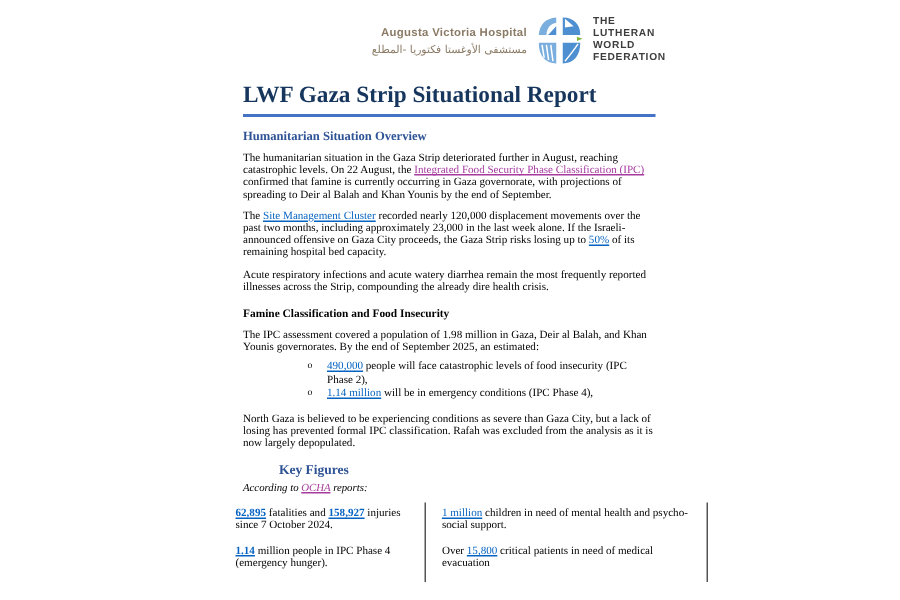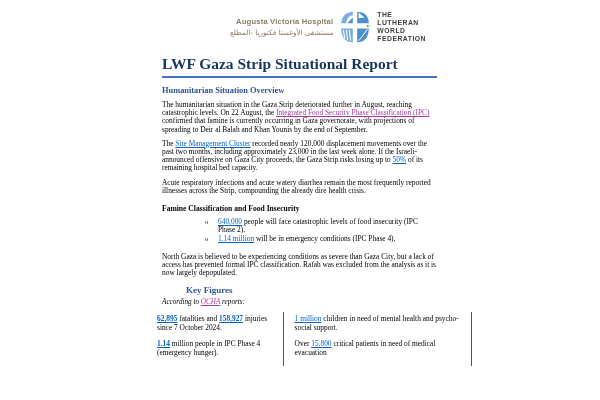--- a/index.html
+++ b/index.html
@@ -1,19 +1,19 @@
 <!DOCTYPE html>
 <html><head>
 <meta charset="utf-8">
 <style>
   html,body{margin:0;padding:0;background:#fff;}
   .page{position:relative;width:600px;height:400px;background:#ffffff;overflow:hidden;
         font-family:"Liberation Serif","DejaVu Serif",serif;color:#000;}
   
-  .header{position:absolute;top:8px;right:174px;display:flex;align-items:center;gap:6px;}
+  .header{position:absolute;top:8px;right:156px;display:flex;align-items:center;gap:6px;}
   .avh{text-align:right;font-family:"Liberation Sans","DejaVu Sans",sans-serif;color:#8b7b66;}
   .avh-en{font-size:7.6px;font-weight:bold;letter-spacing:.2px;}
   .avh-ar{font-size:7.2px;margin-top:2px;direction:rtl;font-family:"DejaVu Sans",sans-serif;}
   .logo{width:32px;height:38px;}
   .lwf{font-family:"Liberation Sans","DejaVu Sans",sans-serif;font-size:6.8px;font-weight:bold;
        color:#3d3d3d;line-height:7.8px;letter-spacing:.5px;}
   
   .main{margin:0 163px 0 162px;}
   .title{margin-top:55px;font-size:15.5px;font-weight:bold;color:#17365d;
          padding-bottom:3px;border-bottom:2px solid #4472c4;}
@@ -81,33 +81,34 @@
     <div class="h-blue">Humanitarian Situation Overview</div>
 
     <div class="para"><span>The humanitarian situation in the Gaza Strip deteriorated further in August, reaching catastrophic levels. On 22 August, the </span><a class="lnkv">Integrated Food Security Phase Classification (IPC)</a><span> confirmed that famine is currently occurring in Gaza governorate, with projections of spreading to Deir al Balah and Khan Younis by the end of September.</span></div>
 
     <div class="para"><span>The </span><a class="lnk">Site Management Cluster</a><span> recorded nearly 120,000 displacement movements over the past two months, including approximately 23,000 in the last week alone. If the Israeli-announced offensive on Gaza City proceeds, the Gaza Strip risks losing up to </span><a class="lnk">50%</a><span> of its remaining hospital bed capacity.</span></div>
 
     <div class="para">Acute respiratory infections and acute watery diarrhea remain the most frequently reported illnesses across the Strip, compounding the already dire health crisis.</div>
 
     <div class="h-black">Famine Classification and Food Insecurity</div>
 
+    <div class="para">The IPC assessment covered a population of 1.98 million in Gaza, Deir al Balah, and Khan Younis governorates. By the end of September 2025, an estimated:</div>
 
     <ul class="bullets">
       <li>
           <span class="bmark">o</span>
-          <span><a class="lnk">640,000</a><span> people will face catastrophic levels of food insecurity (IPC Phase 2),</span></span>
+          <span><a class="lnk">490,000</a><span> people will face catastrophic levels of food insecurity (IPC Phase 2),</span></span>
         </li>
       <li>
           <span class="bmark">o</span>
           <span><a class="lnk">1.14 million</a><span> will be in emergency conditions (IPC Phase 4),</span></span>
         </li>
     </ul>
 
-    <div class="para" style="margin-top:9px;">North Gaza is believed to be experiencing conditions as severe than Gaza City, but a lack of access has prevented formal IPC classification. Rafah was excluded from the analysis as it is now largely depopulated.</div>
+    <div class="para" style="margin-top:9px;">North Gaza is believed to be experiencing conditions as severe than Gaza City, but a lack of losing has prevented formal IPC classification. Rafah was excluded from the analysis as it is now largely depopulated.</div>
 
     <div class="kf-head">Key Figures</div>
 
     <div class="kf-src"><span>According to </span><a class="lnkv">OCHA</a><span> reports:</span></div>
 
     <div class="kf-table">
       <div class="kf-cell kf-left">
         <p><a class="lnk b">62,895</a><span> fatalities and </span><a class="lnk b">158,927</a><span> injuries since 7 October 2024.</span></p>
         <p><a class="lnk b">1.14</a><span> million people in IPC Phase 4 (emergency hunger).</span></p>
       </div>

